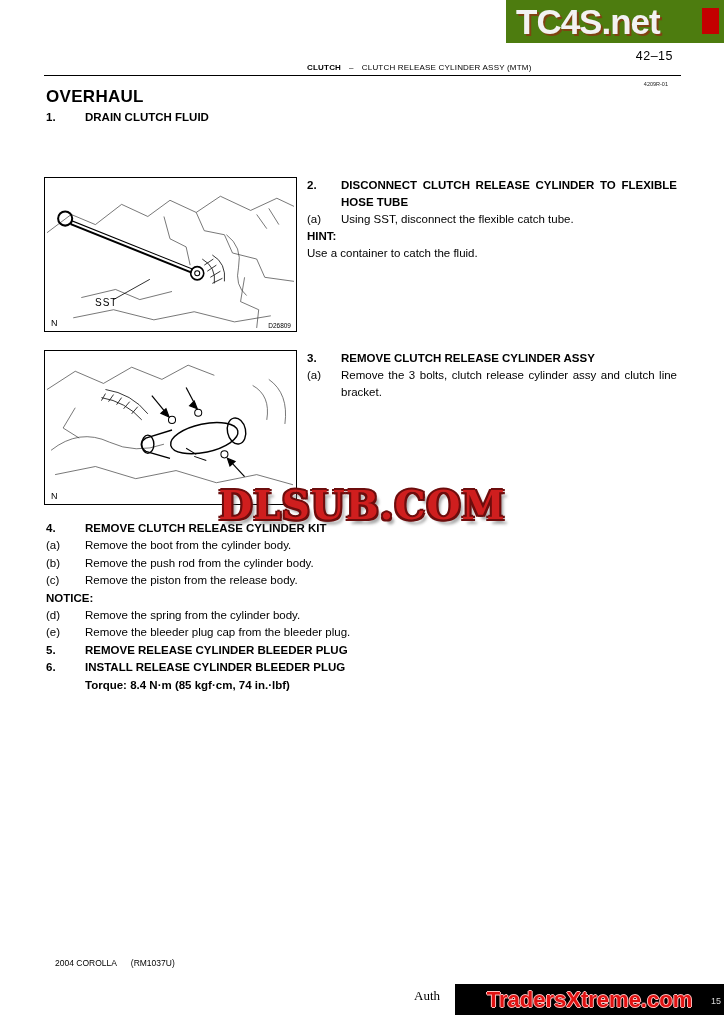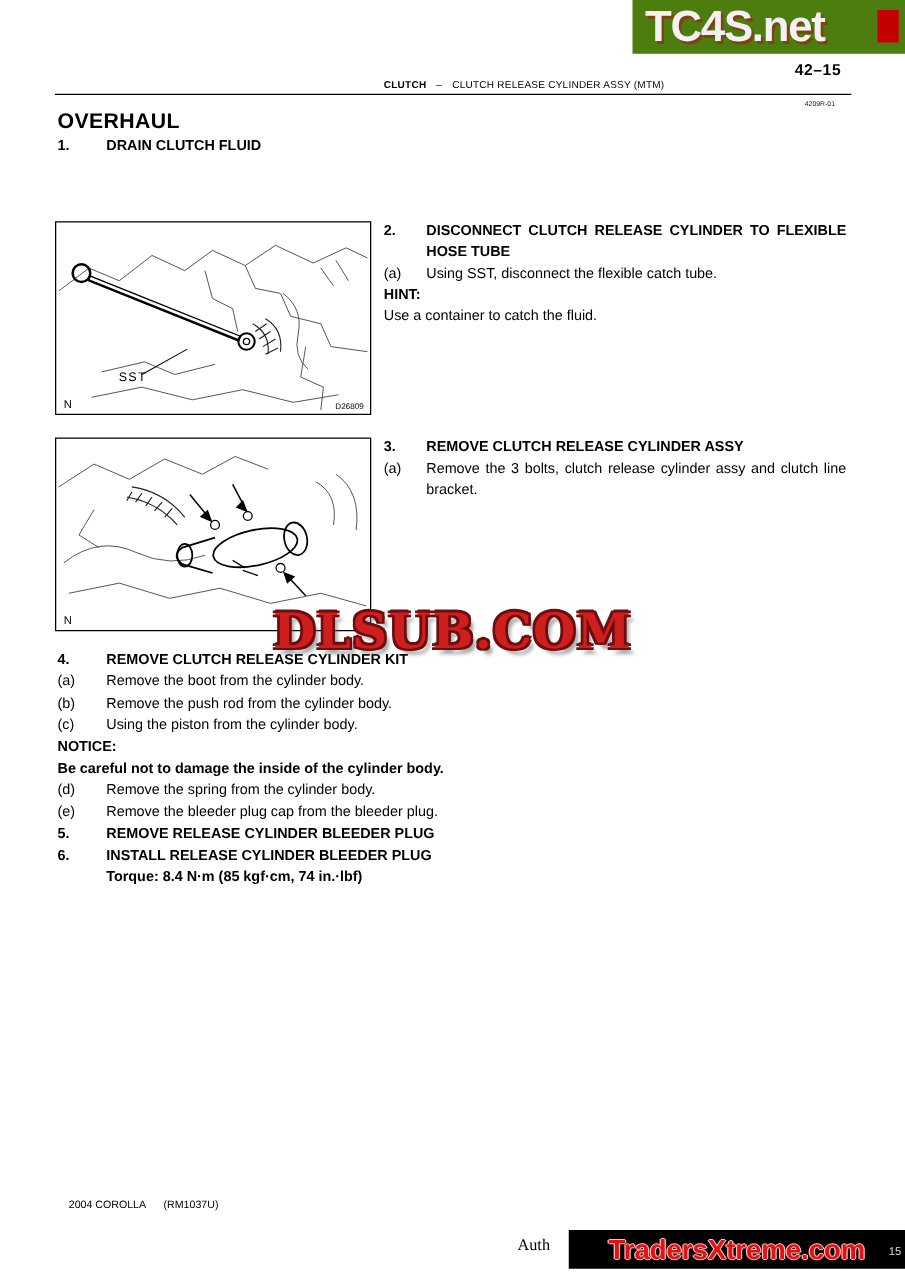--- a/index.html
+++ b/index.html
@@ -7,21 +7,21 @@
   .page{position:relative;width:724px;height:1024px;background:#fff;margin:0 auto;overflow:hidden;color:#000;}
   .bold{font-weight:bold;}
 
   
   .logo{position:absolute;top:0;left:506px;width:218px;height:43px;background:#4d7c0f;display:flex;align-items:center;}
   .logo-text{font-size:35px;font-weight:bold;color:#f2f2f2;padding-left:10px;letter-spacing:-1px;line-height:1;
              text-shadow:2px 2px 0 rgba(170,20,20,.55);}
   .logo-accent{position:absolute;right:5px;top:8px;width:17px;height:26px;background:#c40000;}
 
   
-  .page-num{position:absolute;top:49px;right:51px;font-size:12.5px;font-weight:bold;letter-spacing:.5px;}
+  .page-num{position:absolute;top:49px;right:51px;font-size:12.5px;font-weight:normal;letter-spacing:.5px;}
   .header-line{position:absolute;top:63px;left:307px;font-size:8px;letter-spacing:.2px;white-space:nowrap;}
   .hdr-section{font-weight:bold;}
   .hdr-sep{margin:0 8px;}
   .rule{position:absolute;top:75px;left:44px;width:637px;border-top:1px solid #000;}
   .doc-code{position:absolute;top:81px;right:56px;font-size:5.5px;color:#222;}
 
   .overhaul{position:absolute;top:87px;left:46px;font-size:17px;font-weight:bold;letter-spacing:.3px;margin:0;}
   .step1{position:absolute;top:111px;left:46px;width:420px;display:flex;font-weight:bold;font-size:11.5px;}
   .step1 .num{width:39px;flex:none;}
 
@@ -194,24 +194,23 @@
     <div class="row">
       <span class="lbl">(a)</span>
       <span>Remove the boot from the cylinder body.</span>
     </div>
     <div class="row">
       <span class="lbl">(b)</span>
       <span>Remove the push rod from the cylinder body.</span>
     </div>
     <div class="row">
       <span class="lbl">(c)</span>
-      <span>Using the piston from the cylinder body.</span>
+      <span>Remove the piston from the release body.</span>
     </div>
     <div class="row bold">NOTICE:</div>
-    <div class="row bold">Be careful not to damage the inside of the cylinder body.</div>
     <div class="row">
       <span class="lbl">(d)</span>
       <span>Remove the spring from the cylinder body.</span>
     </div>
     <div class="row">
       <span class="lbl">(e)</span>
       <span>Remove the bleeder plug cap from the bleeder plug.</span>
     </div>
     <div class="row">
       <span class="num">5.</span>

